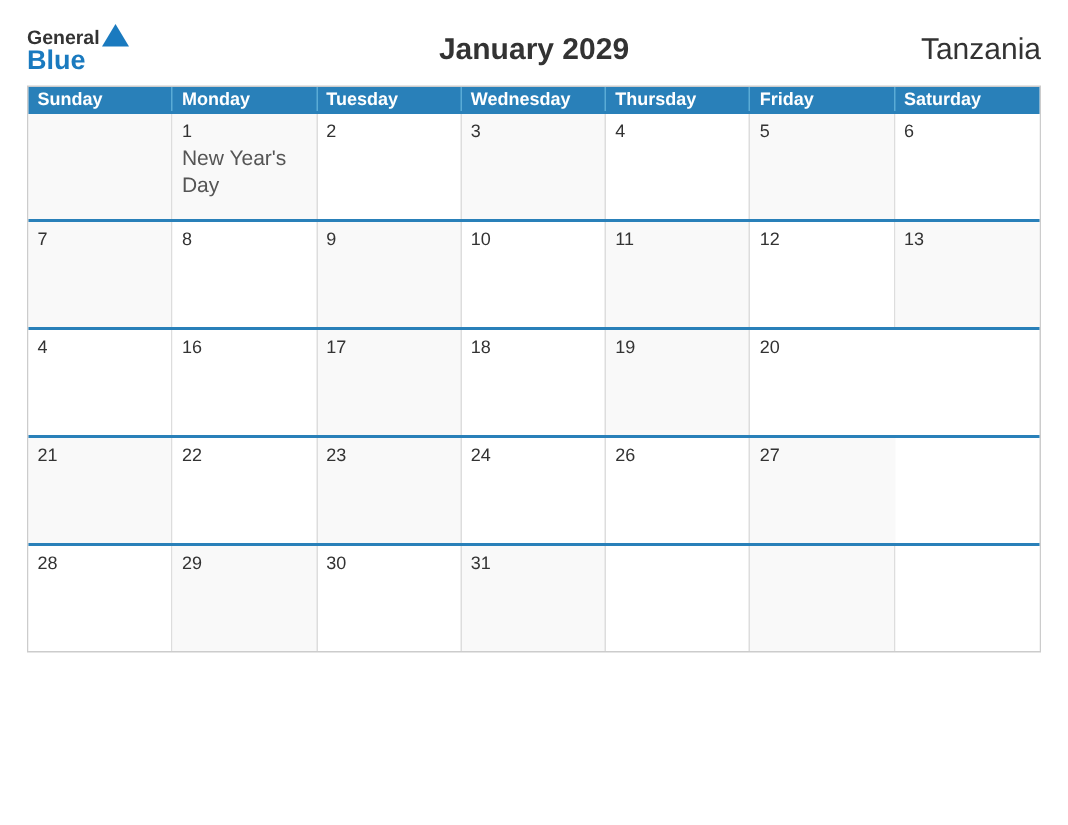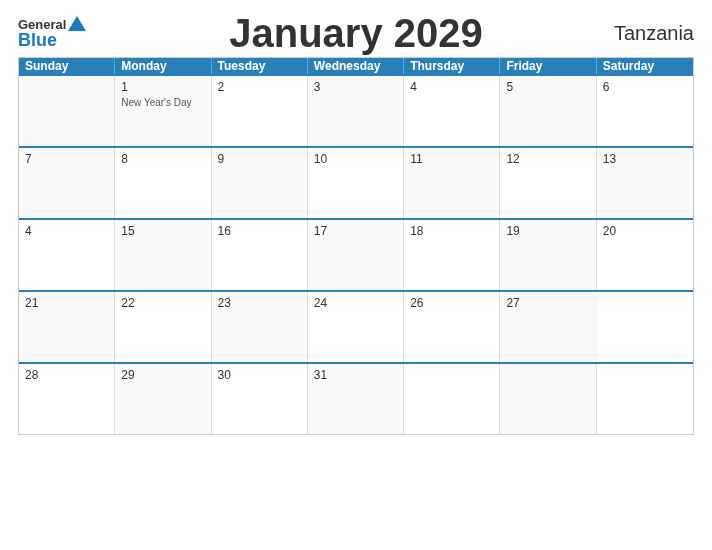--- a/index.html
+++ b/index.html
@@ -52,21 +52,21 @@
     }
     .logo-wrapper {
       display: flex;
       flex-direction: column;
     }
     .logo-top {
       display: flex;
       align-items: center;
     }
     .title {
-      font-size: 40px;
+      font-size: 20px;
       font-weight: bold;
       color: #333;
       text-align: right;
       position: absolute;
       left: 50%;
       transform: translateX(-50%);
     }
     .country {
       font-size: 20px;
       color: #333;
@@ -121,21 +121,21 @@
     .cal-cell.alt-bg {
       background: #fff;
     }
     .day-num {
       font-size: 12px;
       color: #333;
       font-weight: normal;
       margin-bottom: 2px;
     }
     .event-text {
-      font-size: 10px;
+      font-size: 14px;
       color: #555;
       line-height: 1.3;
     }
     .empty {
       background: #f9f9f9;
     }
   </style>
 </head>
 <body>
 
@@ -210,23 +210,20 @@
         </div>
         <div class="cal-cell">
           <span class="day-num">13</span>
         </div>
       </div>
 
       <div class="cal-week">
         <div class="cal-cell alt-bg">
           <span class="day-num">4</span>
         </div>
-        <div class="cal-cell">
-          <span class="day-num">15</span>
-        </div>
         <div class="cal-cell alt-bg">
           <span class="day-num">16</span>
         </div>
         <div class="cal-cell">
           <span class="day-num">17</span>
         </div>
         <div class="cal-cell alt-bg">
           <span class="day-num">18</span>
         </div>
         <div class="cal-cell">

